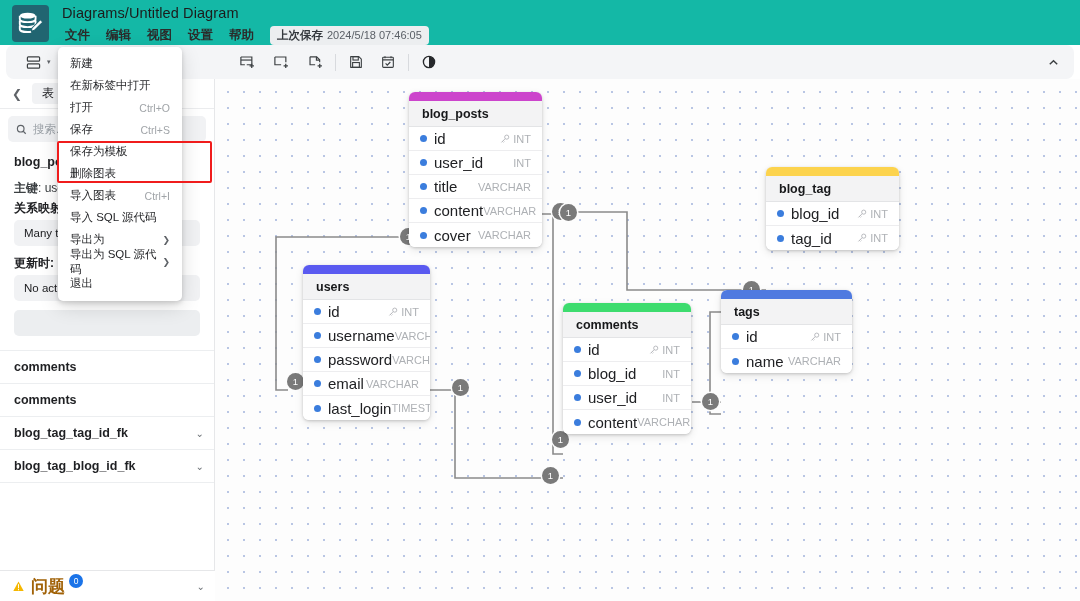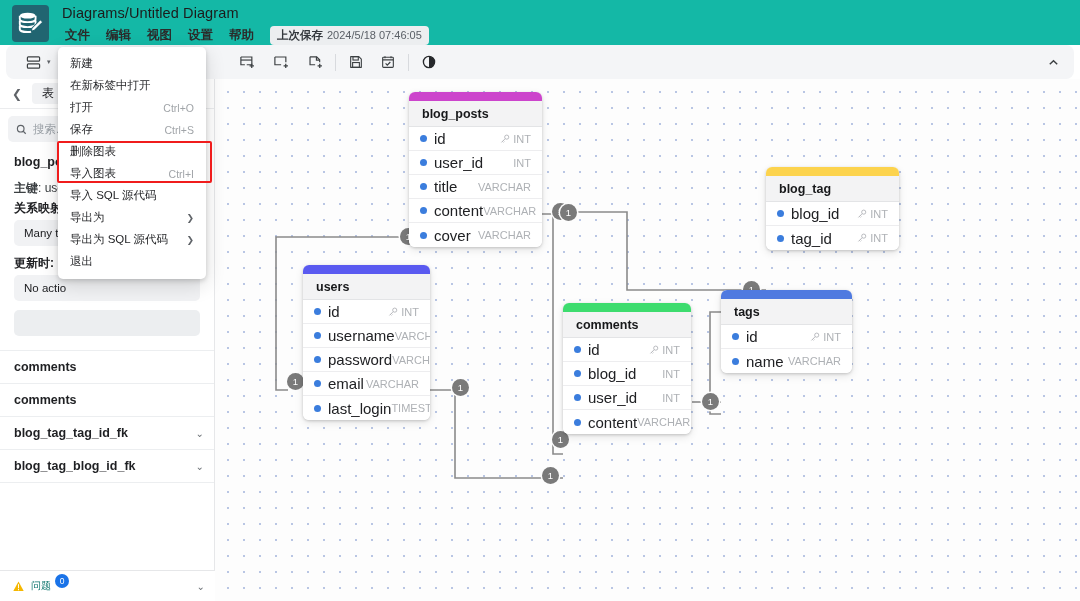--- a/index.html
+++ b/index.html
@@ -82,21 +82,21 @@
   }
   .fld-blank { background: #eceef0; border-radius: 5px; height: 26px; margin-bottom: 4px; }
 
   
   .problems {
     position: absolute; left: 0; bottom: 0; width: 215px; height: 31px;
     border-top: 1px solid #e6e7e9; background: #fff;
     display: flex; align-items: center; padding: 0 10px 0 12px; justify-content: space-between;
   }
   .prob-left { display: flex; align-items: center; gap: 6px; }
-  .prob-label { font-size: 10px; font-weight: normal; color: #0f766e; }
+  .prob-label { font-size: 17px; font-weight: bold; color: #a16207; }
   .badge {
     background: #1a73e8; color: #fff; font-size: 8.5px; border-radius: 50%;
     width: 14px; height: 14px; display: flex; align-items: center; justify-content: center;
     position: relative; top: -5px; left: -2px;
   }
 
   
   .canvas {
     position: absolute; left: 215px; top: 79px; width: 865px; height: 522px;
     background-color: #fdfdfd;
@@ -131,21 +131,21 @@
 
   .card-label {
     position: absolute; width: 17px; height: 17px; border-radius: 50%;
     background: #7a7a7a; color: #fff; font-size: 9.5px;
     display: flex; align-items: center; justify-content: center;
     box-shadow: 0 0 0 1.5px #fdfdfd;
   }
 
   
   .menu {
-    position: absolute; left: 58px; top: 47px; width: 148px;
+    position: absolute; left: 58px; top: 47px; width: 124px;
     background: #fff; border-radius: 5px; padding: 5px 0;
     box-shadow: 0 2px 5px rgba(0,0,0,.16), 0 6px 20px rgba(0,0,0,.14);
     z-index: 50;
   }
   .menu-item {
     height: 20.5px; display: flex; align-items: center; justify-content: space-between;
     padding: 0 12px; font-size: 11.5px; color: #1f2023; margin: 1.5px 0;
   }
   .menu-item .sc { font-size: 10.5px; color: #a0a4a8; }
   .menu-item .arrow { font-size: 9px; color: #5f6368; }
@@ -510,20 +510,24 @@
       </div>
     <div class="menu-item">
         <span>打开</span>
         <span class="sc">Ctrl+O</span>
       </div>
     <div class="menu-item">
         <span>保存</span>
         <span class="sc">Ctrl+S</span>
       </div>
     <div class="menu-item">
+        <span>保存为模板</span>
+        <span class="sc"></span>
+      </div>
+    <div class="menu-item">
         <span>删除图表</span>
         <span class="sc"></span>
       </div>
     <div class="menu-item">
         <span>导入图表</span>
         <span class="sc">Ctrl+I</span>
       </div>
     <div class="menu-item">
         <span>导入 SQL 源代码</span>
         <span class="sc"></span>

